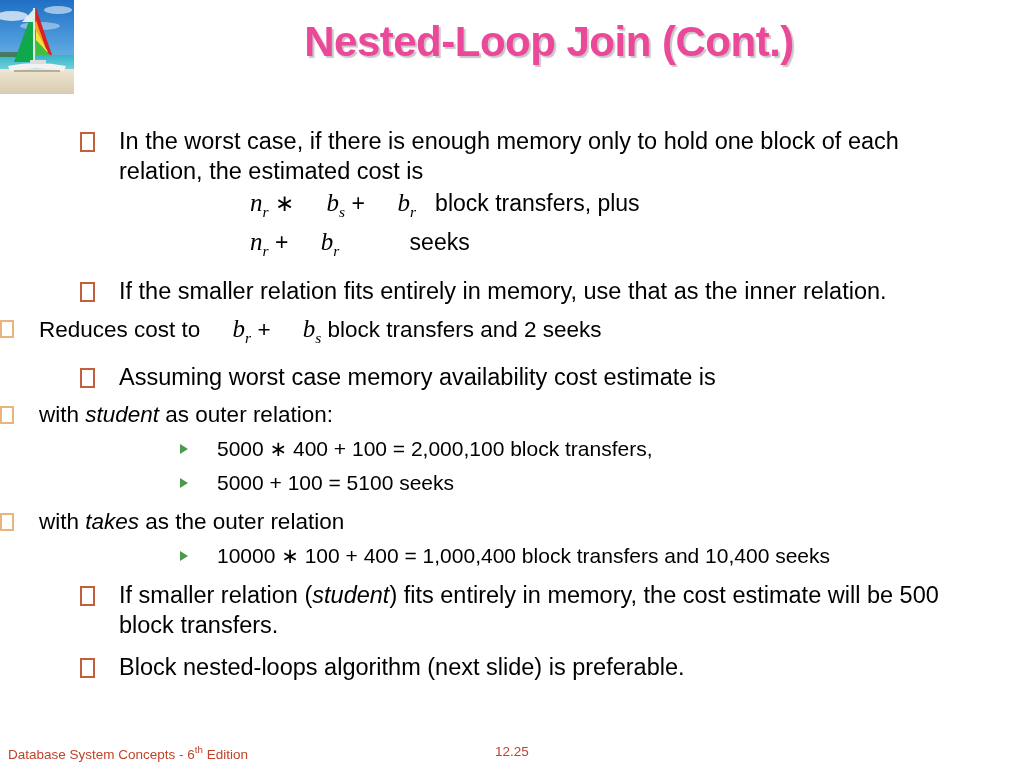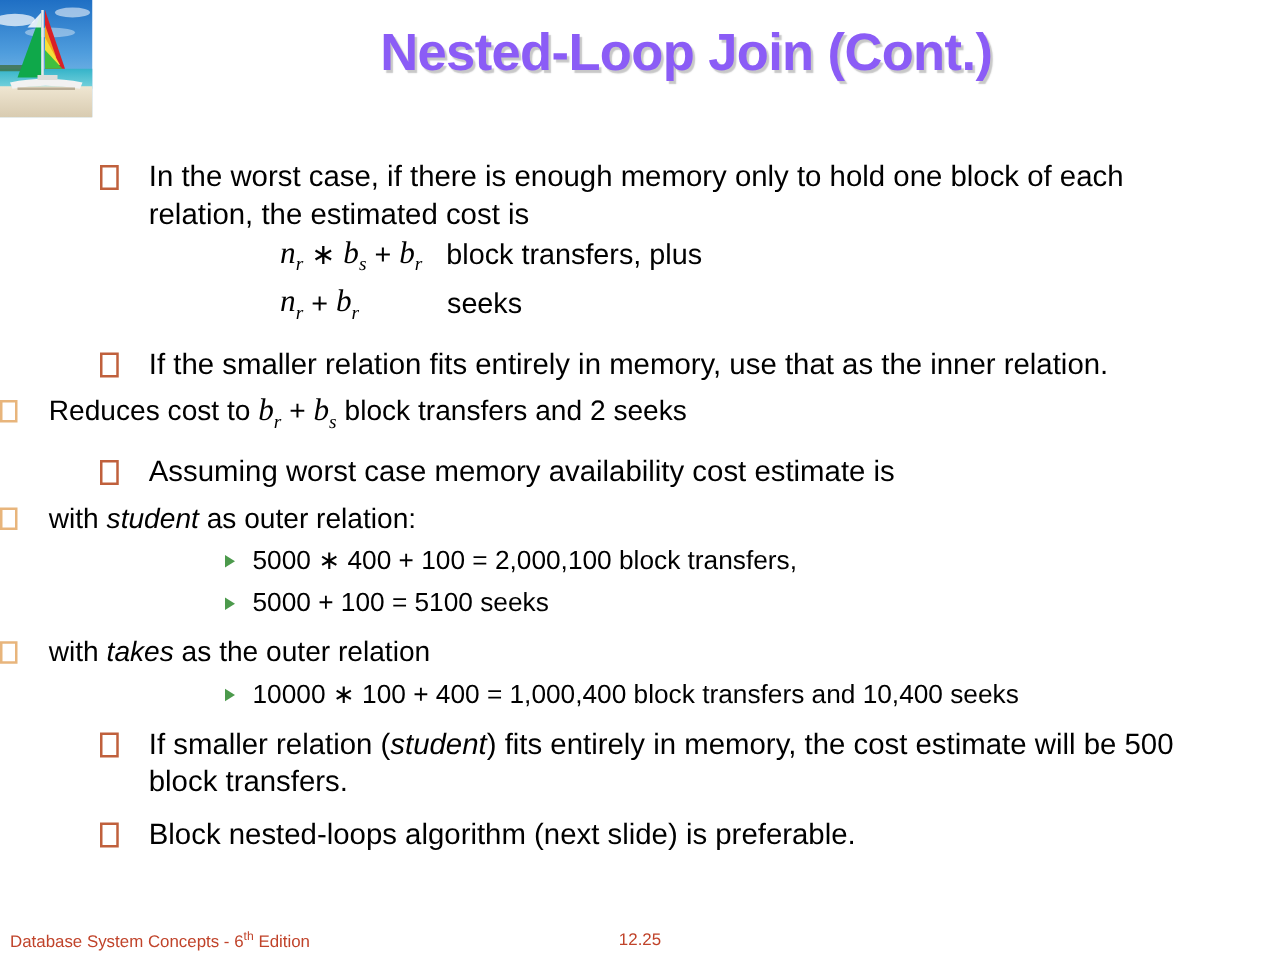--- a/index.html
+++ b/index.html
@@ -28,21 +28,21 @@
 
   
   #title {
     position: absolute;
     left: 74px;
     top: 18px;
     width: 950px;
     text-align: center;
     font-size: 42px;
     font-weight: bold;
-    color: #8b5cf6;
+    color: #ec4899;
     letter-spacing: -0.5px;
     text-shadow: 2px 2px 1px rgba(130,130,130,0.45);
     white-space: nowrap;
   }
 
   
   #body-area {
     position: absolute;
     left: 0px;
     top: 126px;
@@ -95,34 +95,36 @@
   .lvl2 {
     font-size: 22.5px;
     line-height: 29px;
   }
   .lvl2 .txt { margin-left: 25px; max-width: 820px; }
 
   .lvl3 {
     padding-left: 180px;
     font-size: 21px;
     line-height: 28px;
+    gap: 15px;
   }
   .lvl3 .txt { margin-left: 14px; max-width: 780px; }
 
   
   .formula {
     padding-left: 224px;
     font-size: 23px;
     line-height: 30px;
     white-space: pre;
   }
   .var {
     font-style: italic;
     font-family: "Liberation Serif", serif;
     font-size: 25px;
+    margin-left: 26px;
   }
   .var sub {
     font-size: 0.62em;
     font-style: italic;
   }
   em.rel { font-style: italic; margin-top: 16px; }
 
   .sp-sm { height: 6px; }
   .sp-md { height: 10px; }
 

